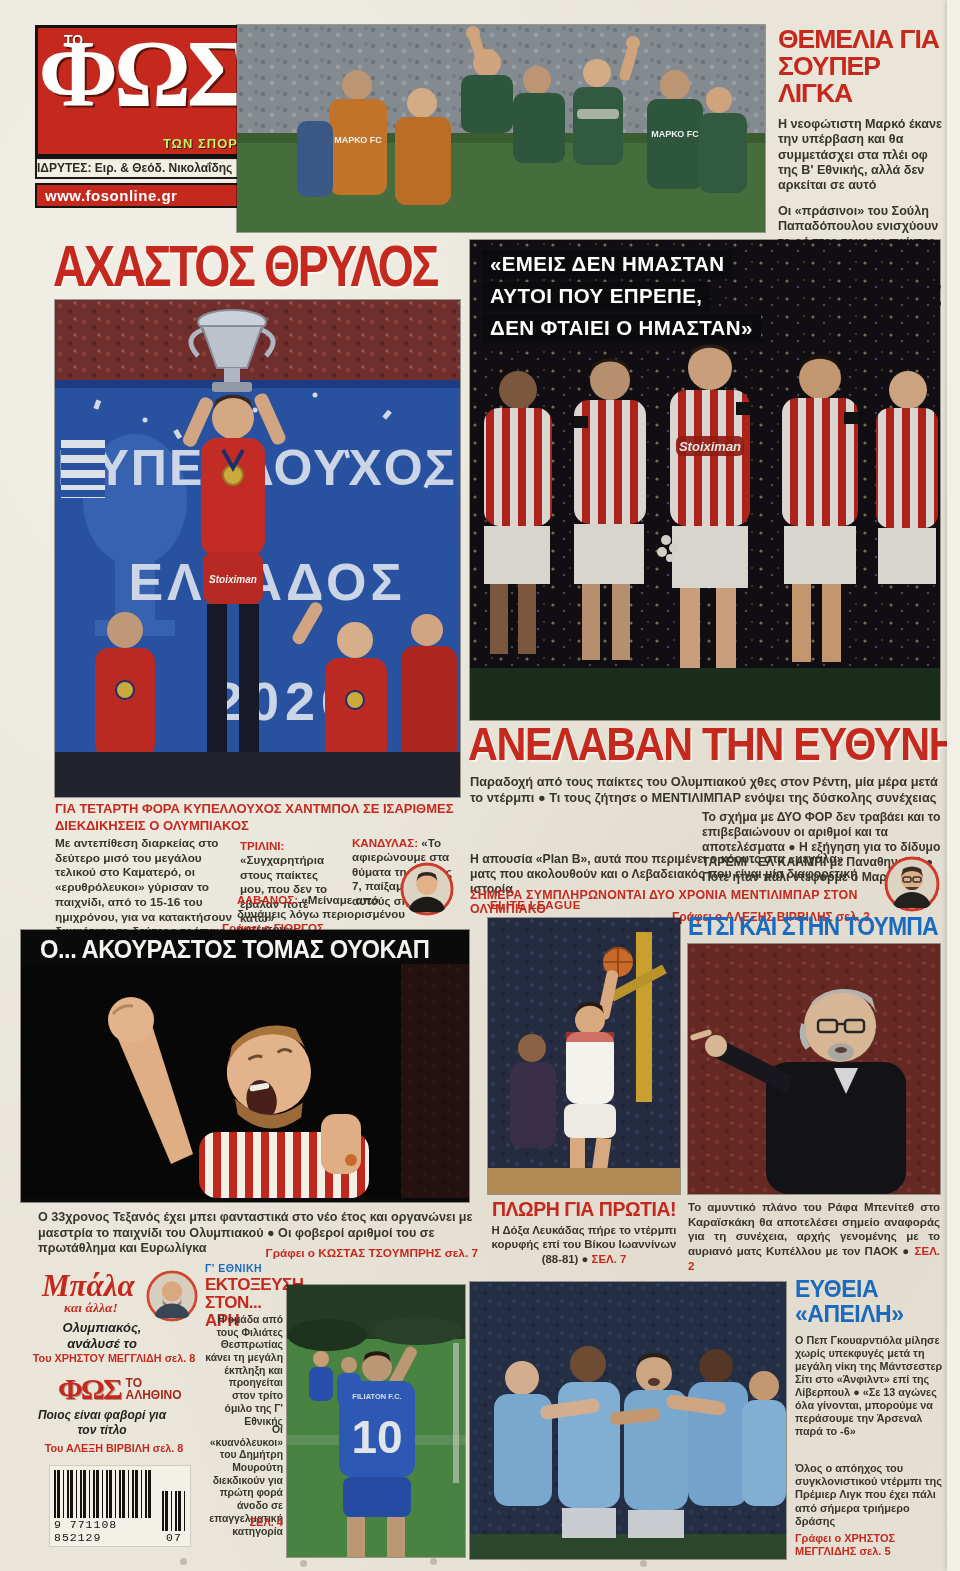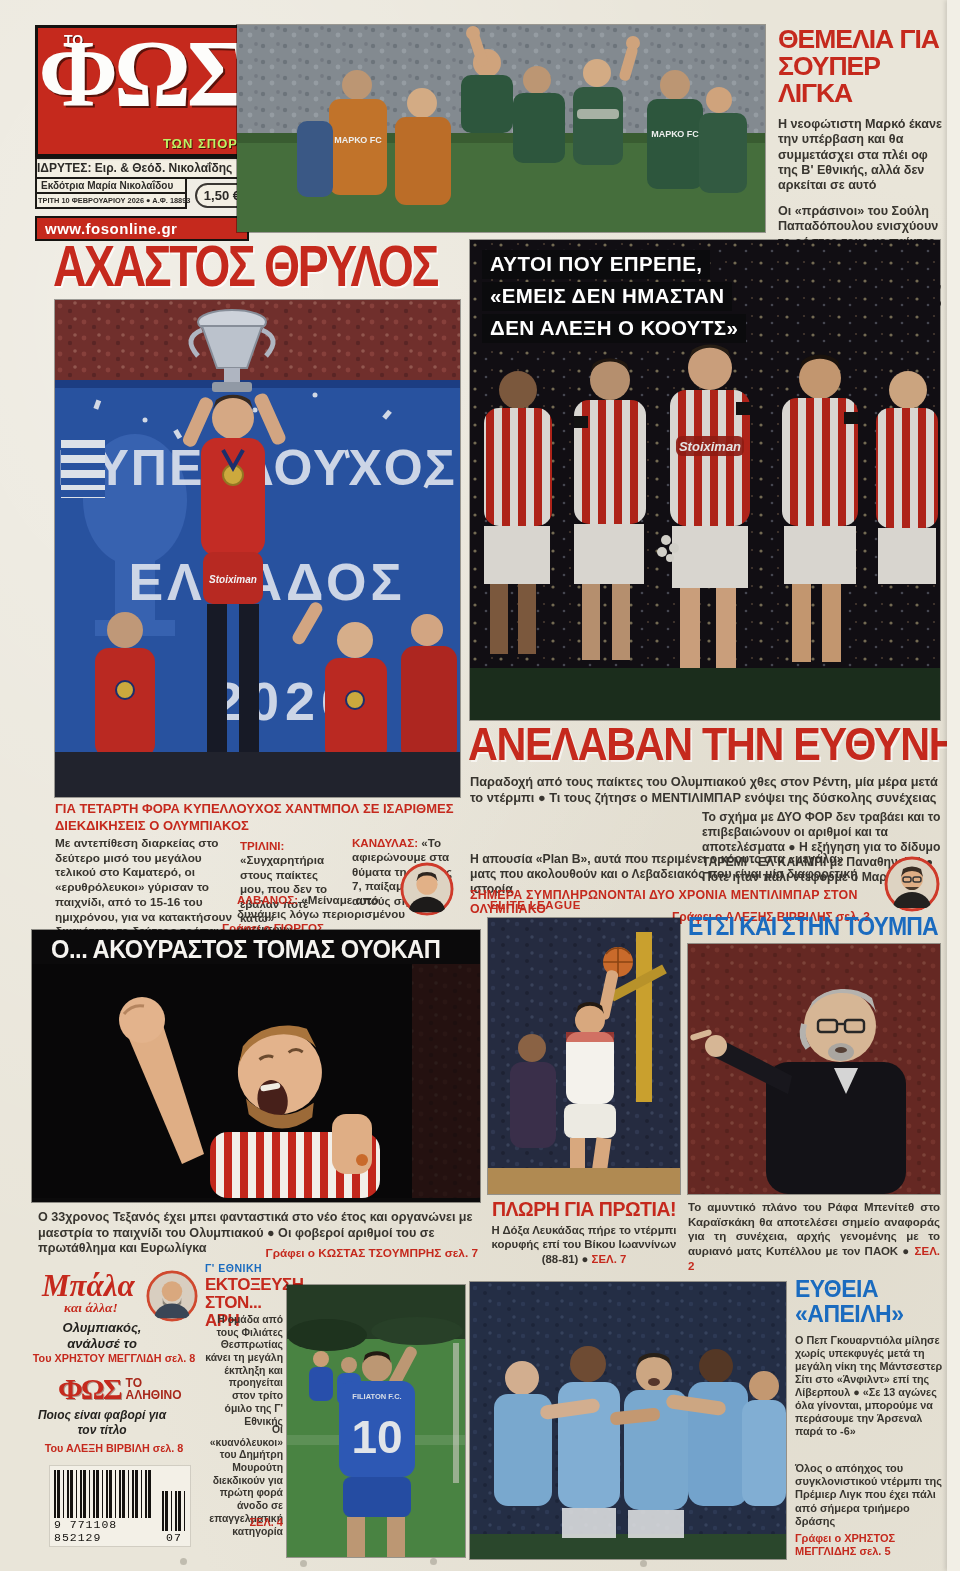--- a/index.html
+++ b/index.html
@@ -86,27 +86,20 @@
 
 <div class="page">
 
   <header class="abs" style="left:35px;top:25px;width:214px">
     <div class="logo-box">
       <span class="logo-to">ΤΟ</span>
       <div class="logo-main">ΦΩΣ</div>
       <div class="logo-tag">ΤΩΝ ΣΠΟΡ</div>
     </div>
     <div class="founders">ΙΔΡΥΤΕΣ: Ειρ. &amp; Θεόδ. Νικολαΐδης</div>
-    <div class="mast-row">
-      <div class="mast-left">
-        <div class="publisher">Εκδότρια Μαρία Νικολαΐδου</div>
-        <div class="dateline">ΤΡΙΤΗ 10 ΦΕΒΡΟΥΑΡΙΟΥ 2026 ● Α.Φ. 18893</div>
-      </div>
-      <div class="price">1,50 €</div>
-    </div>
     <div class="website">www.fosonline.gr</div>
   </header>
 
   <svg class="abs photo" style="left:237px;top:25px" width="528" height="207" viewBox="0 0 528 207">
     <rect width="528" height="120" fill="url(#crowdGray)"></rect>
     <rect y="0" width="528" height="120" fill="#8d939b" opacity=".25"></rect>
     <rect y="108" width="528" height="99" fill="#49753f"></rect>
     <rect y="108" width="528" height="10" fill="#3c6134"></rect>
 
     <g>
@@ -296,44 +289,44 @@
           <circle cx="196" cy="300" r="5"></circle>
           <circle cx="204" cy="308" r="5"></circle>
           <circle cx="192" cy="312" r="5"></circle>
           <circle cx="200" cy="318" r="4"></circle>
         </g>
     </g>
     <rect width="470" height="480" fill="#000" opacity=".1"></rect>
   </svg>
 
   <div class="abs" style="left:482px;top:250px;z-index:2">
+    <div class="chip">«ΕΜΕΙΣ ΔΕΝ ΗΜΑΣΤΑΝ</div>
     <div class="chip">ΑΥΤΟΙ ΠΟΥ ΕΠΡΕΠΕ,</div>
-    <div class="chip">«ΕΜΕΙΣ ΔΕΝ ΗΜΑΣΤΑΝ</div>
-    <div class="chip">ΔΕΝ ΑΛΕΞΗ Ο ΚΟΟΥΤΣ»</div>
+    <div class="chip">ΔΕΝ ΦΤΑΙΕΙ Ο ΗΜΑΣΤΑΝ»</div>
   </div>
 
   <h1 class="abs red nowrap" style="left:468px;top:716px;margin:0;font-size:47px;letter-spacing:-1.5px;text-shadow:2px 2px 0 rgba(255,255,255,.6)">
     <span class="condense" style="transform:scaleX(.88)">ΑΝΕΛΑΒΑΝ ΤΗΝ ΕΥΘΥΝΗ</span>
   </h1>
   <p class="abs bodytext" style="left:470px;top:774px;width:472px;margin:0;font-size:12.8px;line-height:1.22">Παραδοχή από τους παίκτες του Ολυμπιακού χθες στον Ρέντη, μία μέρα μετά το ντέρμπι ● Τι τους ζήτησε ο ΜΕΝΤΙΛΙΜΠΑΡ ενόψει της δύσκολης συνέχειας</p>
   <p class="abs bodytext" style="left:702px;top:810px;width:240px;margin:0;font-size:12.2px;line-height:1.22">Το σχήμα με ΔΥΟ ΦΟΡ δεν τραβάει και το επιβεβαιώνουν οι αριθμοί και τα αποτελέσματα ● Η εξήγηση για το δίδυμο ΤΑΡΕΜΙ - ΕΛ ΚΑΑΜΠΙ με Παναθηναϊκό ● Πότε ήταν πάλι ντεφορμέ ο Μαροκινός</p>
   <p class="abs bodytext" style="left:470px;top:852px;width:396px;margin:0;font-size:12.2px;line-height:1.22">Η απουσία «Plan B», αυτά που περιμένει ο κόουτς στα «μεγάλα» ματς που ακολουθούν και ο Λεβαδειακός που είναι μία διαφορετική ιστορία</p>
   <p class="abs byline" style="left:470px;top:888px;width:400px;margin:0;font-size:12.4px;letter-spacing:.2px">ΣΗΜΕΡΑ ΣΥΜΠΛΗΡΩΝΟΝΤΑΙ ΔΥΟ ΧΡΟΝΙΑ ΜΕΝΤΙΛΙΜΠΑΡ ΣΤΟΝ ΟΛΥΜΠΙΑΚΟ</p>
   <p class="abs byline" style="left:640px;top:910px;width:230px;margin:0;font-size:12px;text-align:right">Γράφει ο ΑΛΕΞΗΣ ΒΙΡΒΙΛΗΣ σελ. 3</p>
   <svg class="abs avatar" style="left:884px;top:856px" width="56" height="56" viewBox="0 0 56 56">
     <circle cx="28" cy="28" r="26" fill="#ddd3c2" stroke="#cf3a2a" stroke-width="3"></circle>
     <circle cx="28" cy="23" r="11" fill="#dfae85"></circle>
     <path d="M17 21 a12 10 0 0 1 22 0 l-2 -8 a13 9 0 0 0 -18 0 Z" fill="#3a2e24"></path>
     <rect x="19" y="21" width="8" height="5" rx="2" fill="none" stroke="#333" stroke-width="1.5"></rect>
     <rect x="29" y="21" width="8" height="5" rx="2" fill="none" stroke="#333" stroke-width="1.5"></rect>
     <path d="M21 31 a8 6 0 0 0 14 0 Z" fill="#4a3a2c"></path>
     <path d="M9 52 a19 16 0 0 1 38 0 Z" fill="#23211f"></path>
   </svg>
 
-  <div class="abs walkup-panel" style="left:32px;top:930px;width:448px;height:272px">
+  <div class="abs walkup-panel" style="left:21px;top:930px;width:448px;height:272px">
     <div class="walkup-head">
       <span class="condense" style="transform:scaleX(.95)">Ο... ΑΚΟΥΡΑΣΤΟΣ ΤΟΜΑΣ ΟΥΟΚΑΠ</span>
     </div>
     <svg width="448" height="234" viewBox="0 0 448 234">
       <rect width="448" height="234" fill="#080708"></rect>
       <rect x="380" width="68" height="234" fill="url(#crowdRed)" opacity=".25"></rect>
 
       <g>
         <path d="M150 200 L95 70 L130 58 L172 190 Z" fill="#dfae85"></path>
         <circle cx="110" cy="56" r="23" fill="#e3b38c"></circle>

